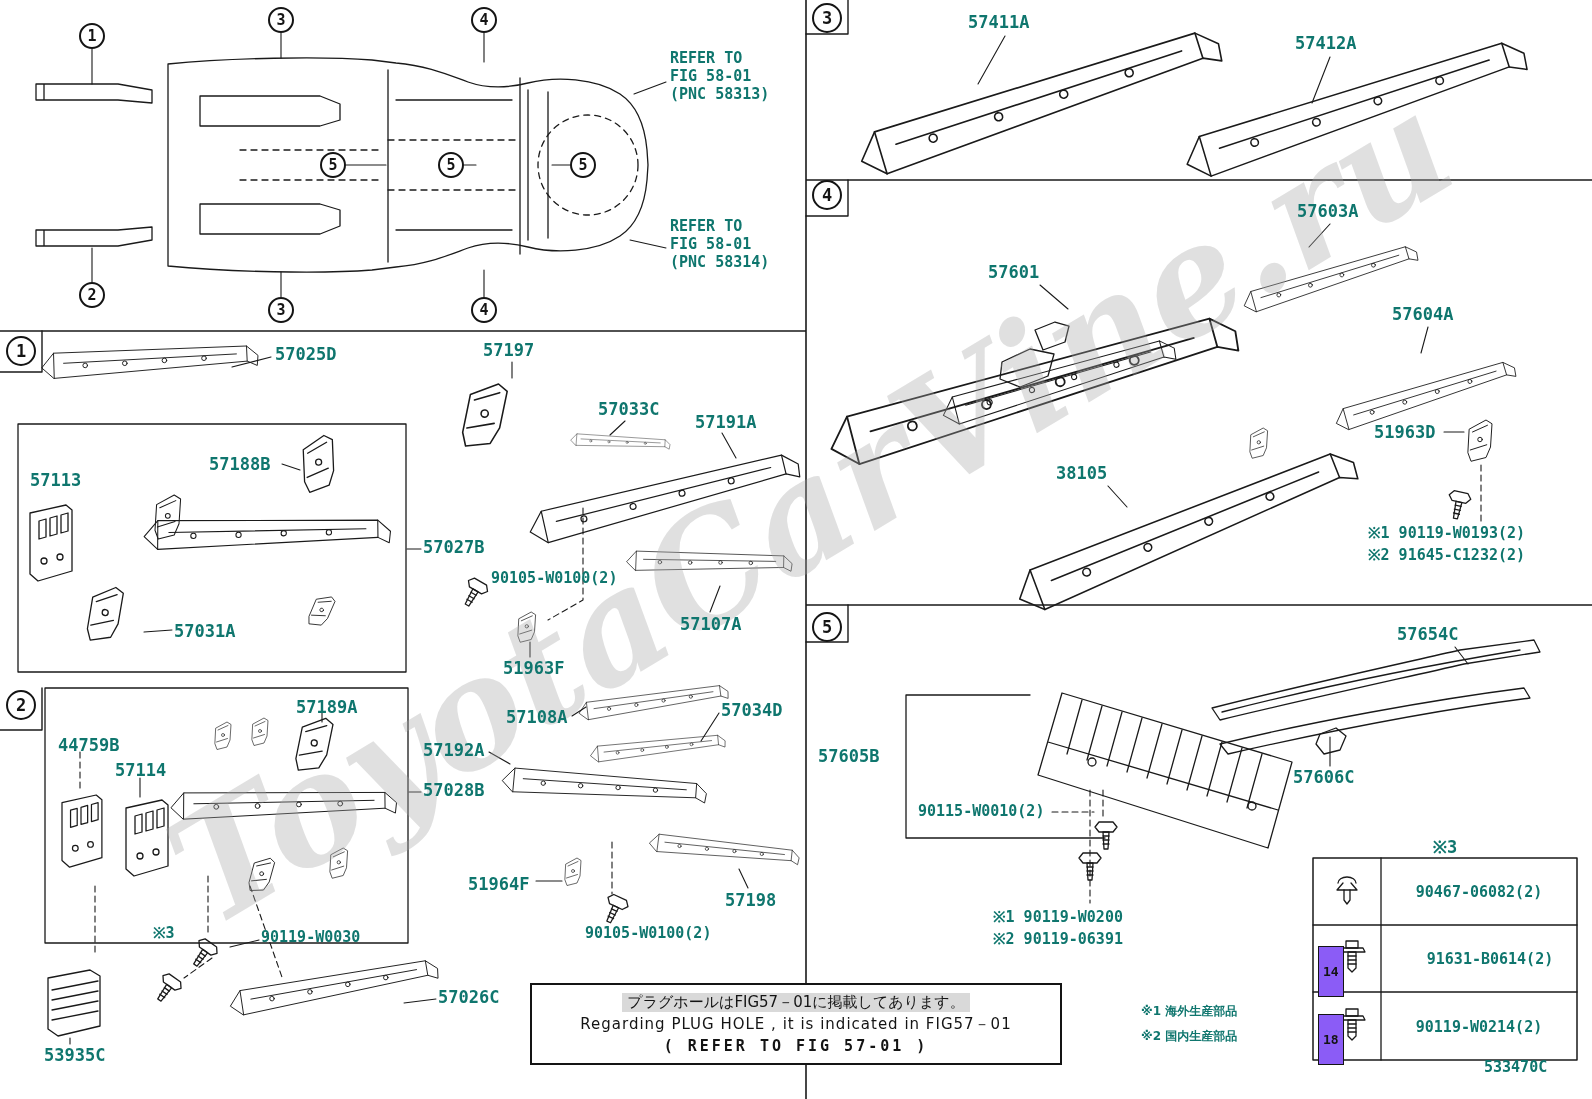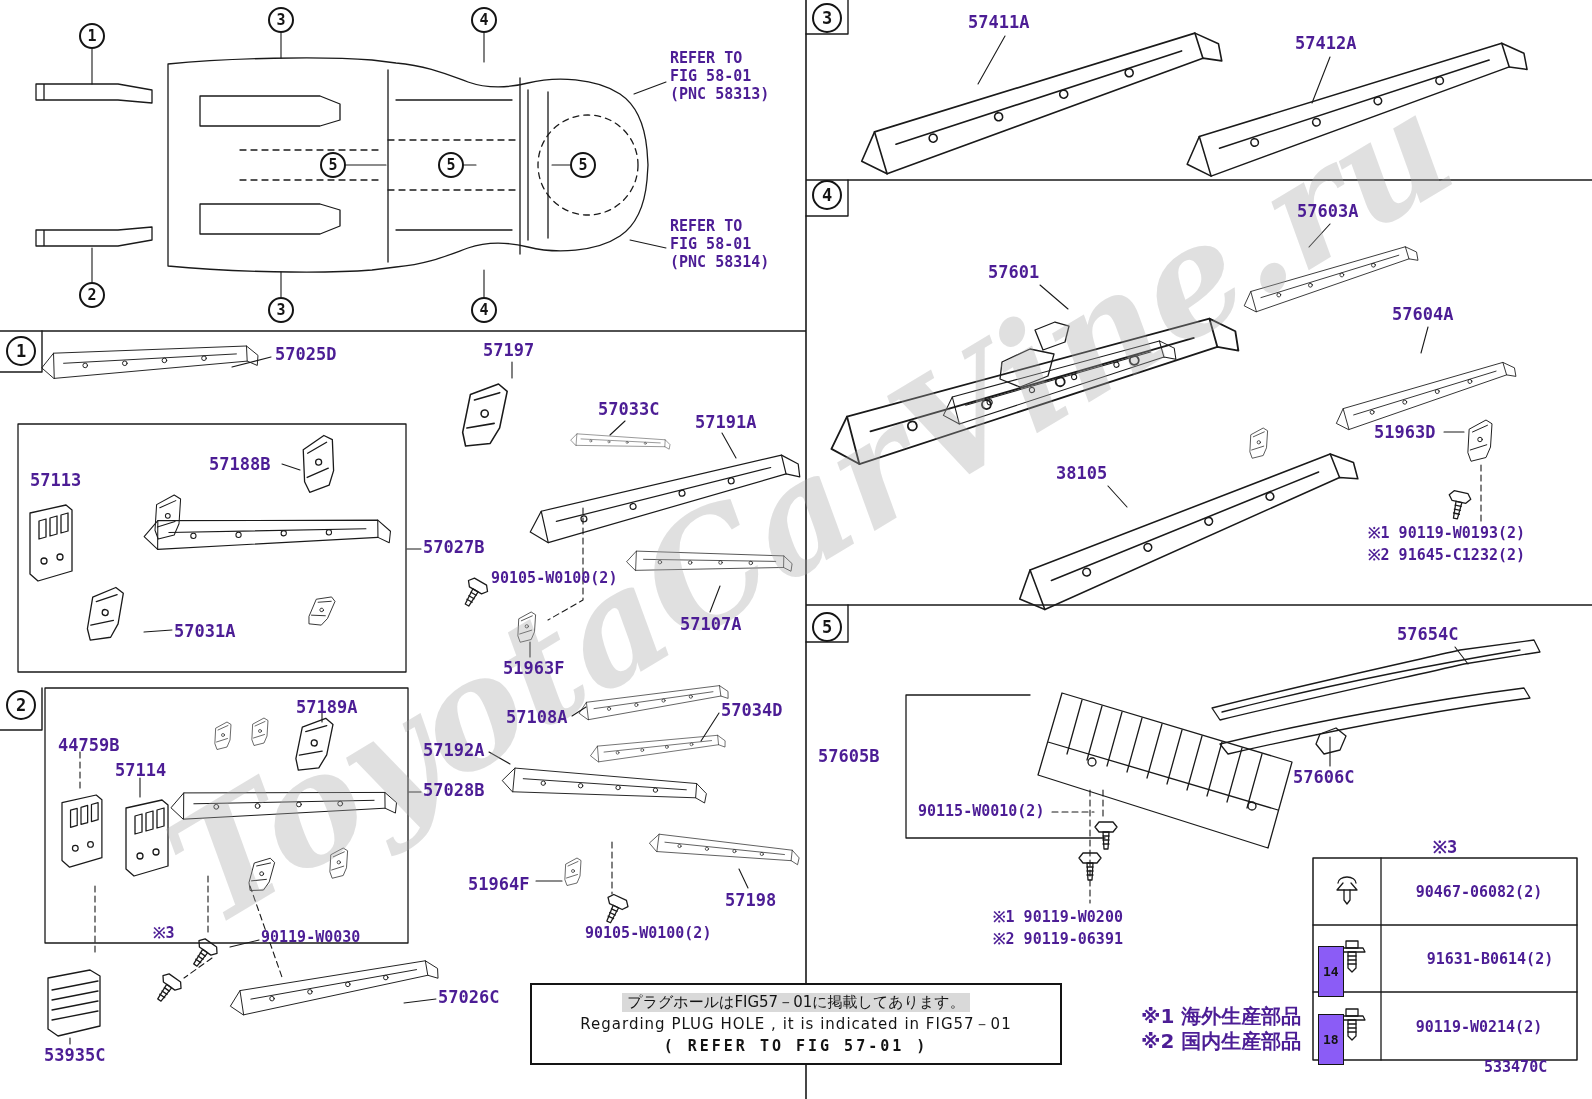--- a/index.html
+++ b/index.html
@@ -1,38 +1,38 @@
 <!DOCTYPE html>
 <html><head>
 <meta charset="utf-8">
 <style>
   html,body{margin:0;padding:0;background:#fff;}
   .page{position:relative;width:1592px;height:1099px;background:#fff;overflow:hidden;
         font-family:"DejaVu Sans Mono",monospace;color:#141414;}
   .art{position:absolute;left:0;top:0;z-index:2;}
-  .lbl{position:absolute;font:bold 17px "DejaVu Sans Mono",monospace;color:#4c1d95;
+  .lbl{position:absolute;font:bold 17px "DejaVu Sans Mono",monospace;color:#0f766e;
        white-space:nowrap;z-index:4;line-height:1.1;}
   .sm{font-size:15px;}
   .ctr{text-align:center;}
   .co{position:absolute;width:26px;height:26px;border:2px solid #141414;border-radius:50%;
       background:#fff;display:flex;align-items:center;justify-content:center;
       font:bold 15px "DejaVu Sans Mono",monospace;z-index:4;box-sizing:border-box;}
   .badge{width:30px;height:30px;font-size:17px;}
   .qty{position:absolute;z-index:4;border:1.4px solid #141414;background:#8b5cf6;
        font:bold 13px "DejaVu Sans Mono",monospace;padding:17px 4px;}
   .wm{position:absolute;left:60px;top:420px;width:1500px;text-align:center;
       transform:rotate(-31deg);font:italic bold 150px "DejaVu Serif",serif;
       color:rgba(165,165,165,0.35);z-index:3;pointer-events:none;white-space:nowrap;}
   .notebox{position:absolute;left:530px;top:983px;width:532px;height:82px;border:2px solid #141414;
       background:#fff;z-index:5;display:flex;flex-direction:column;align-items:center;
       justify-content:center;gap:3px;box-sizing:border-box;}
   .notebox .jp{background:#d9d9d9;padding:0 5px;font:15px "DejaVu Sans",sans-serif;}
   .notebox .en{font:15px "DejaVu Sans",sans-serif;letter-spacing:1px;}
   .notebox .ref{font:bold 15px "DejaVu Sans Mono",monospace;letter-spacing:3px;}
-  .jfont{font-family:"DejaVu Sans",sans-serif;font-weight:bold;font-size:20px;}
+  .jfont{font-family:"DejaVu Sans",sans-serif;font-weight:bold;font-size:12px;}
 </style>
 </head>
 <body>
 
 <div class="page">
 
   <div class="wm">ToyotaCarVine.ru</div>
 
   <svg class="art" width="1592" height="1099" viewBox="0 0 1592 1099">
     <defs>

